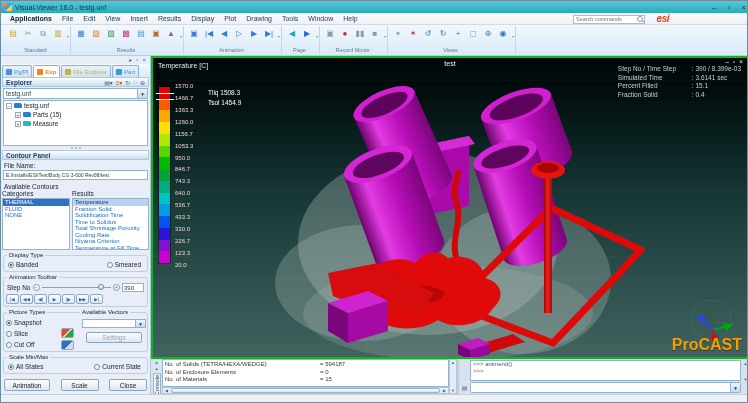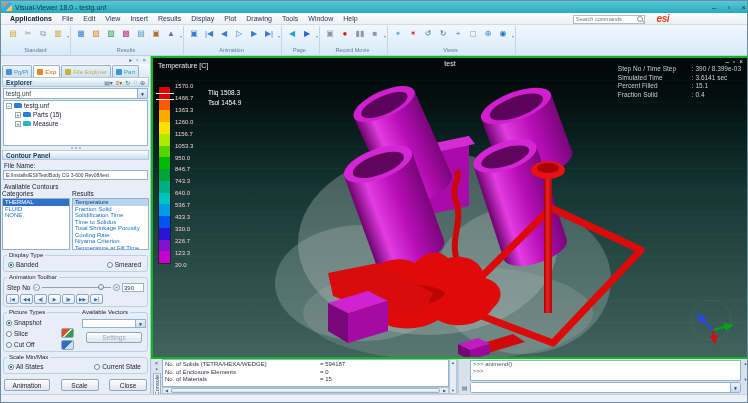--- a/index.html
+++ b/index.html
@@ -605,20 +605,21 @@
         <div class="row">
           <span class="lab">Percent Filled</span>
           <span>: 15.1</span>
         </div>
         <div class="row">
           <span class="lab">Fraction Solid</span>
           <span>: 0.4</span>
         </div>
     </div>
 
+    <div class="procast">ProCAST</div>
   </div>
 
   <div class="console">
     <div class="con-left">
       <div class="con-side">
         <span>×</span>
         <span>▪</span>
         <span class="con-tab">Console</span>
         <span>⊞</span>
       </div>

